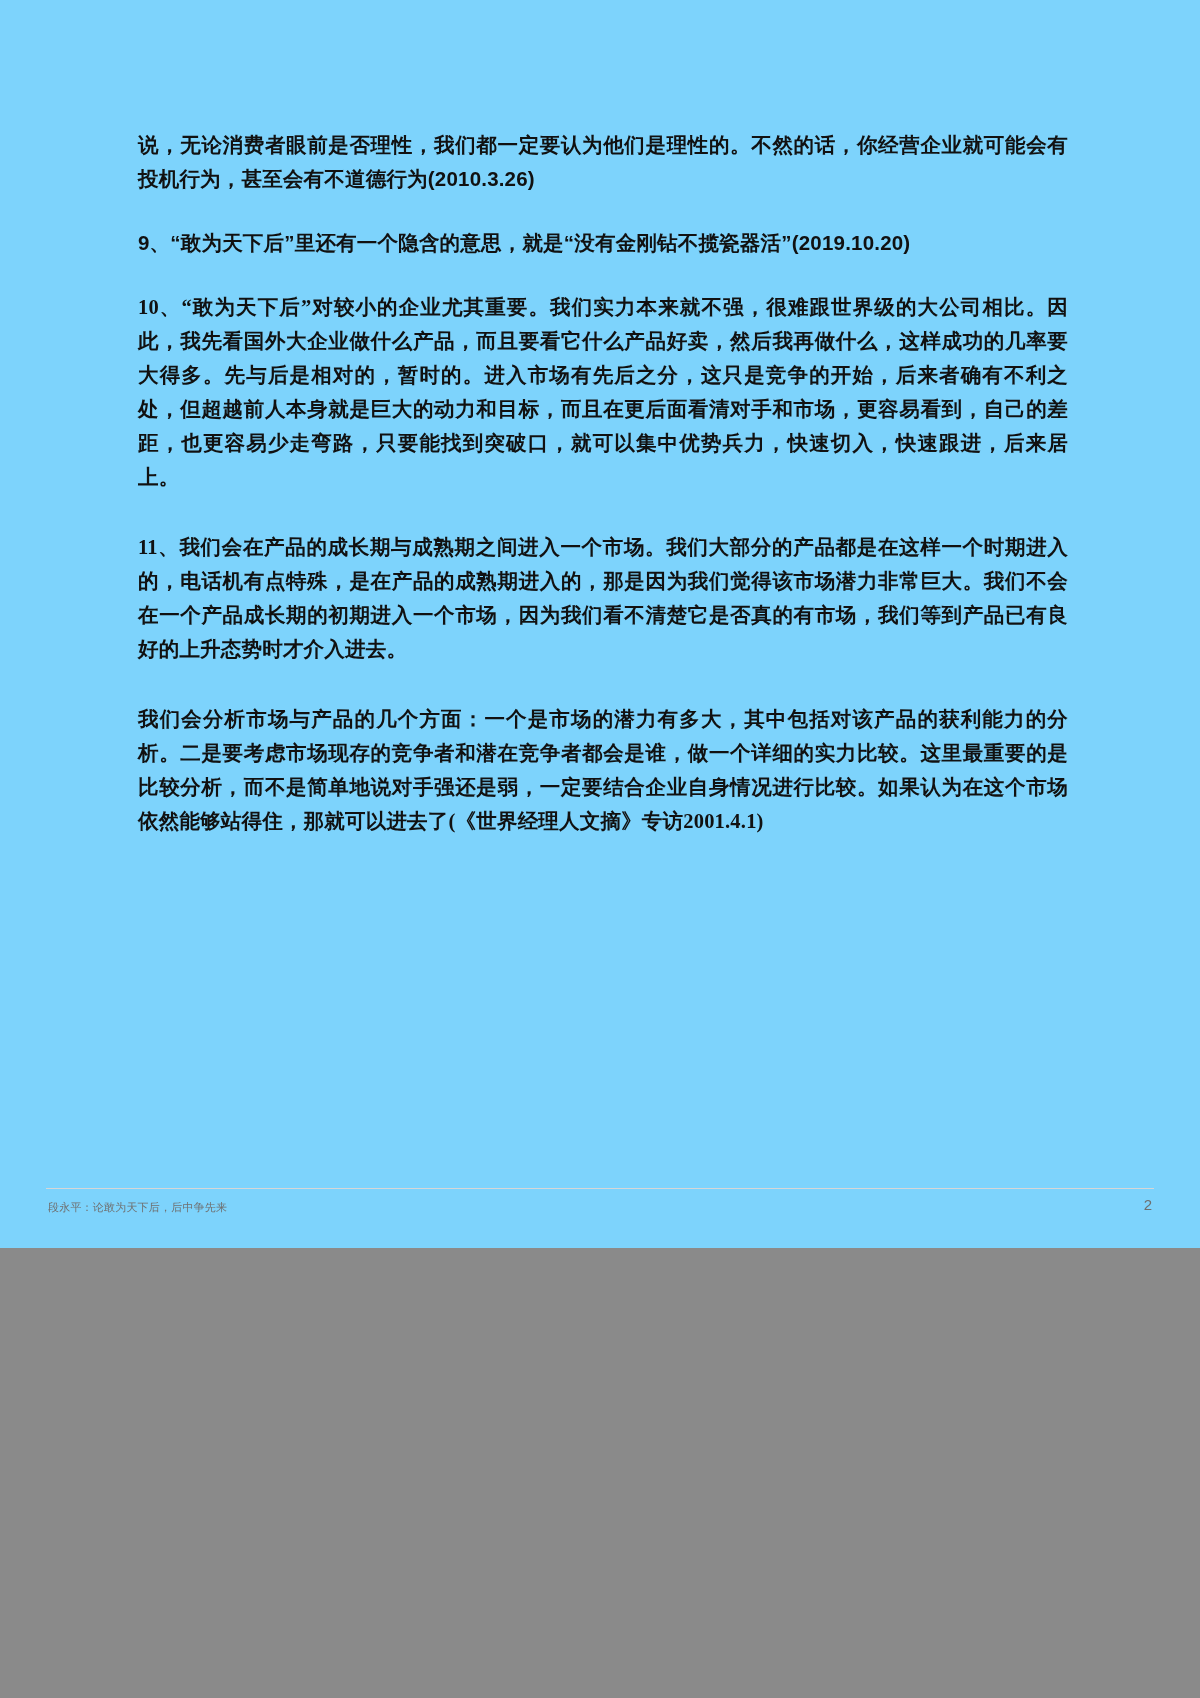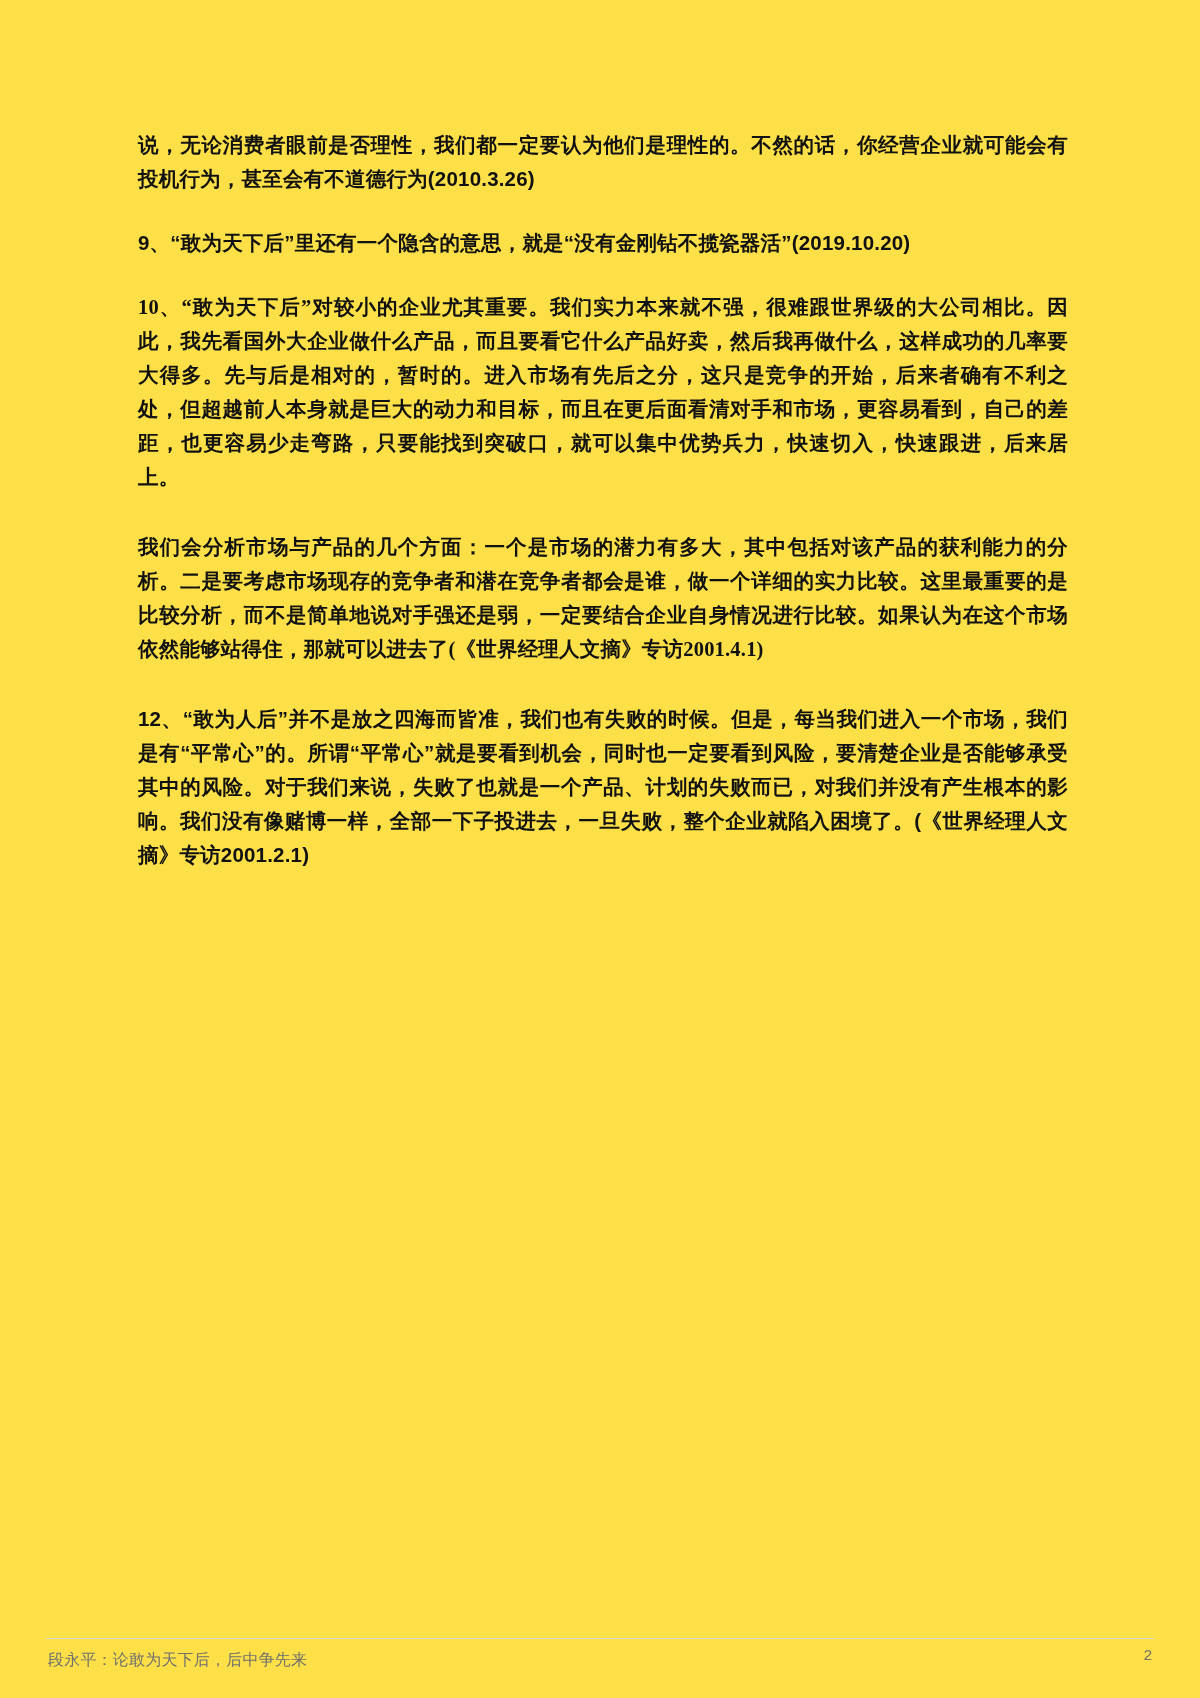--- a/index.html
+++ b/index.html
@@ -6,22 +6,22 @@
     margin: 0;
     padding: 0;
     background: #8a8a8a;
   }
   body {
     font-family: "Liberation Sans", "DejaVu Sans", sans-serif;
   }
   .page {
     position: relative;
     width: 1200px;
-    height: 1698px;
-    background: #fde047;
+    height: 1248px;
+    background: #7dd3fc;
     margin: 0 auto;
     overflow: hidden;
     box-sizing: border-box;
   }
   .content {
     position: absolute;
     left: 138px;
     top: 128px;
     width: 930px;
   }
@@ -48,43 +48,43 @@
     left: 46px;
     right: 46px;
     top: 26px;
     height: 1px;
     background: #d6d6d6;
   }
   .footer-left {
     position: absolute;
     left: 48px;
     top: 38px;
-    font-size: 16px;
+    font-size: 11px;
     color: #6f6f6f;
     letter-spacing: 0.2px;
   }
   .footer-right {
     position: absolute;
     right: 48px;
     top: 34px;
     font-size: 15px;
     color: #6f6f6f;
   }
 </style>
 </head>
 <body>
 
 <div class="page">
 
   <div class="content">
     <p class="para">说，无论消费者眼前是否理性，我们都一定要认为他们是理性的。不然的话，你经营企业就可能会有投机行为，甚至会有不道德行为(2010.3.26)</p>
     <p class="para">9、“敢为天下后”里还有一个隐含的意思，就是“没有金刚钻不揽瓷器活”(2019.10.20)</p>
     <p class="para gap-lg">10、“敢为天下后”对较小的企业尤其重要。我们实力本来就不强，很难跟世界级的大公司相比。因此，我先看国外大企业做什么产品，而且要看它什么产品好卖，然后我再做什么，这样成功的几率要大得多。先与后是相对的，暂时的。进入市场有先后之分，这只是竞争的开始，后来者确有不利之处，但超越前人本身就是巨大的动力和目标，而且在更后面看清对手和市场，更容易看到，自己的差距，也更容易少走弯路，只要能找到突破口，就可以集中优势兵力，快速切入，快速跟进，后来居上。</p>
+    <p class="para gap-lg">11、我们会在产品的成长期与成熟期之间进入一个市场。我们大部分的产品都是在这样一个时期进入的，电话机有点特殊，是在产品的成熟期进入的，那是因为我们觉得该市场潜力非常巨大。我们不会在一个产品成长期的初期进入一个市场，因为我们看不清楚它是否真的有市场，我们等到产品已有良好的上升态势时才介入进去。</p>
     <p class="para gap-lg">我们会分析市场与产品的几个方面：一个是市场的潜力有多大，其中包括对该产品的获利能力的分析。二是要考虑市场现存的竞争者和潜在竞争者都会是谁，做一个详细的实力比较。这里最重要的是比较分析，而不是简单地说对手强还是弱，一定要结合企业自身情况进行比较。如果认为在这个市场依然能够站得住，那就可以进去了(《世界经理人文摘》专访2001.4.1)</p>
-    <p class="para">12、“敢为人后”并不是放之四海而皆准，我们也有失败的时候。但是，每当我们进入一个市场，我们是有“平常心”的。所谓“平常心”就是要看到机会，同时也一定要看到风险，要清楚企业是否能够承受其中的风险。对于我们来说，失败了也就是一个产品、计划的失败而已，对我们并没有产生根本的影响。我们没有像赌博一样，全部一下子投进去，一旦失败，整个企业就陷入困境了。(《世界经理人文摘》专访2001.2.1)</p>
   </div>
 
   <div class="footer">
     <div class="footer-rule"></div>
     <div class="footer-left">段永平：论敢为天下后，后中争先来</div>
     <div class="footer-right">2</div>
   </div>
 
 </div>
 

